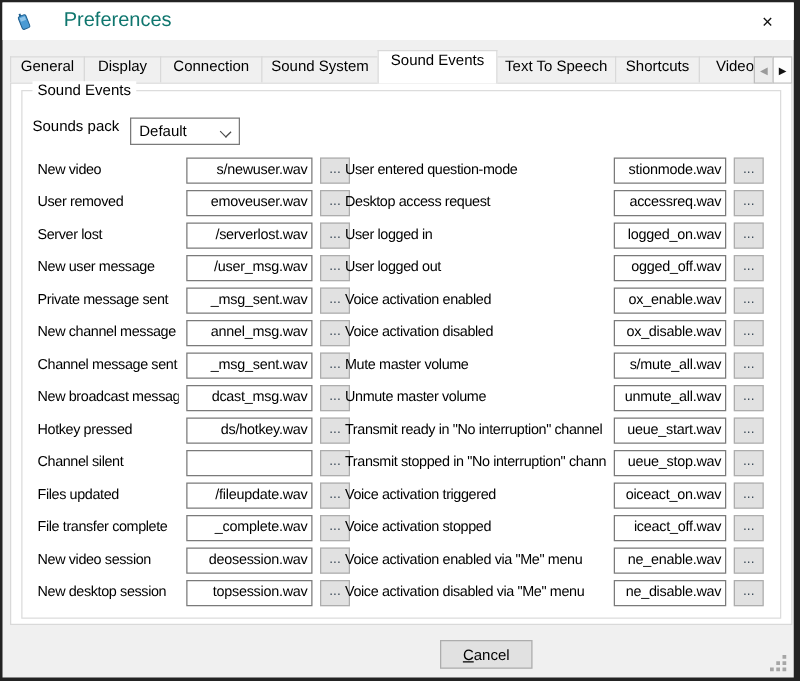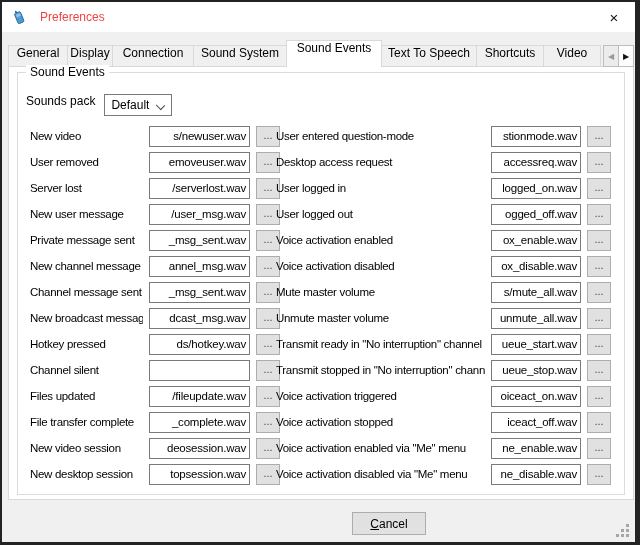--- a/index.html
+++ b/index.html
@@ -5,43 +5,43 @@
   html,body{margin:0;padding:0;}
   body{
     width:640px;height:545px;position:relative;background:#232323;
     font-family:"Liberation Sans",sans-serif;font-size:12px;color:#000;
     overflow:hidden;
   }
   .window{position:absolute;left:2px;top:2px;width:633px;height:540px;background:#f0f0f0;}
   
   .titlebar{height:30px;background:#fff;display:flex;align-items:center;padding-left:9px;position:relative;}
   .app-icon{width:16px;height:16px;display:inline-block;}
-  .title-text{margin-left:13px;font-size:12px;color:#ef4444;}
+  .title-text{margin-left:24px;font-size:16px;color:#0f766e;}
   .close-btn{position:absolute;right:10px;top:4px;width:22px;height:22px;display:flex;align-items:center;justify-content:center;font-size:15px;color:#111;background:transparent;border:none;cursor:default;}
   
   .tabs{position:absolute;left:6px;top:38px;width:626px;height:27px;display:flex;align-items:flex-end;overflow:hidden;}
   .tab{box-sizing:border-box;height:22px;background:#f0f0f0;border:1px solid #d9d9d9;border-bottom:none;
        display:flex;justify-content:center;flex:none;margin-right:-1px;white-space:nowrap;overflow:hidden;}
-  .tab:nth-child(1){width:60px;} .tab:nth-child(2){width:46px;} .tab:nth-child(3){width:82px;}
+  .tab:nth-child(1){width:60px;} .tab:nth-child(2){width:62px;} .tab:nth-child(3){width:82px;}
   .tab:nth-child(4){width:94px;} .tab:nth-child(5){width:96px;} .tab:nth-child(6){width:96px;}
   .tab:nth-child(7){width:68px;} .tab:nth-child(8){width:58px;}
   .tab.active{height:27px;background:#fff;z-index:3;position:relative;}
   .tab-scroll{position:absolute;right:0;top:5px;display:flex;z-index:5;}
   .scroll-btn{box-sizing:border-box;width:16px;height:22px;border:1px solid #bdbdbd;display:flex;align-items:center;justify-content:center;font-size:8px;margin-left:-1px;}
   .scroll-btn.disabled{background:#ececec;color:#9a9a9a;}
   .scroll-btn.enabled{background:#fdfdfd;color:#111;}
   
   .page{position:absolute;left:6px;top:64px;width:626px;height:434px;box-sizing:border-box;background:#fff;border:1px solid #d9d9d9;z-index:1;}
   
   .groupbox{position:absolute;left:8px;top:5px;width:608px;height:423px;box-sizing:border-box;border:1px solid #dcdcdc;}
   .groupbox-title{position:absolute;top:-8px;left:8px;background:#fff;padding:0 4px;font-size:12px;}
   
   .sounds-pack{position:absolute;left:8px;top:21px;display:flex;align-items:flex-start;}
   .sounds-pack-label{margin-right:9px;}
-  .combo{box-sizing:border-box;width:68px;height:22px;background:#fff;border:1px solid #7a7a7a;display:flex;align-items:center;padding-left:6px;position:relative;}
+  .combo{box-sizing:border-box;width:88px;height:22px;background:#fff;border:1px solid #7a7a7a;display:flex;align-items:center;padding-left:6px;position:relative;}
   .combo-chevron{position:absolute;right:7px;top:7px;width:6px;height:6px;border-right:1.4px solid #4a4a4a;border-bottom:1.4px solid #4a4a4a;transform:rotate(45deg) scale(1,0.9);transform-origin:center;}
   
   .col{position:absolute;display:grid;grid-auto-rows:26px;align-items:center;column-gap:6px;}
   .col-left{left:12px;top:50px;grid-template-columns:113px 101px 24px;}
   .col-right{left:258px;top:50px;grid-template-columns:209px 90px 24px;}
   .row{display:contents;}
   .evt-label{font-size:11.5px;letter-spacing:-0.3px;white-space:nowrap;overflow:hidden;}
   .evt-field{box-sizing:border-box;height:21px;background:#fff;border:1px solid #7a7a7a;display:flex;align-items:center;justify-content:flex-end;padding:0 3px;white-space:nowrap;overflow:hidden;font-size:11.5px;letter-spacing:-0.2px;}
   .browse-btn{box-sizing:border-box;width:24px;height:21px;background:#e1e1e1;border:1px solid #adadad;color:#3c4a58;display:flex;align-items:flex-start;justify-content:center;font-size:11px;line-height:10px;padding-top:3px;cursor:default;}
   

